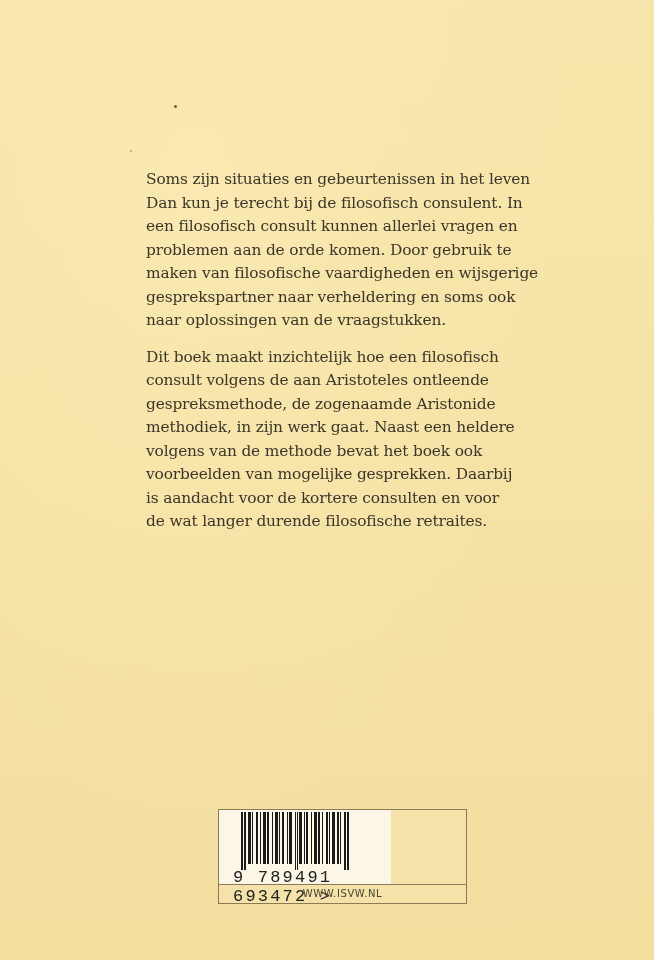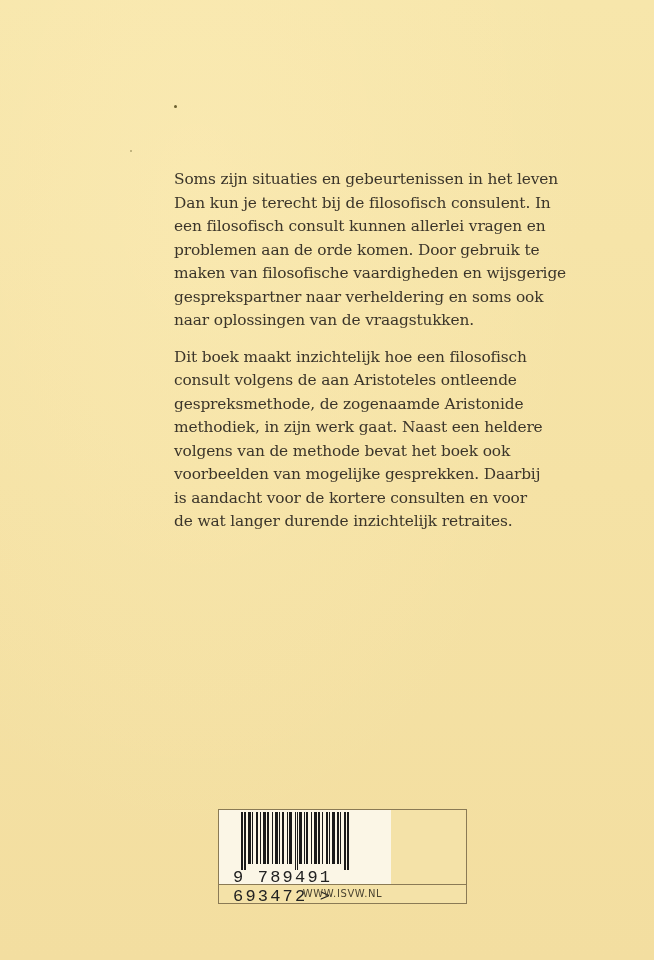--- a/index.html
+++ b/index.html
@@ -37,21 +37,20 @@
       font-size: 15.4px;
       line-height: 23.5px;
       letter-spacing: -0.15px;
     }
     .blurb p {
       margin: 0 0 13px 0;
     }
     .blurb .line {
       display: block;
       white-space: nowrap;
-      margin-left: 28px;
     }
     .barcode-box {
       position: absolute;
       left: 218px;
       top: 809px;
       width: 249px;
       height: 95px;
       border: 1.5px solid #8a7a55;
       box-sizing: border-box;
       background: #f4e2a8;
@@ -174,21 +173,21 @@
       <span class="line">naar oplossingen van de vraagstukken.</span>
     </p>
     <p>
       <span class="line">Dit boek maakt inzichtelijk hoe een filosofisch</span>
       <span class="line">consult volgens de aan Aristoteles ontleende</span>
       <span class="line">gespreksmethode, de zogenaamde Aristonide</span>
       <span class="line">methodiek, in zijn werk gaat. Naast een heldere</span>
       <span class="line">volgens van de methode bevat het boek ook</span>
       <span class="line">voorbeelden van mogelijke gesprekken. Daarbij</span>
       <span class="line">is aandacht voor de kortere consulten en voor</span>
-      <span class="line">de wat langer durende inzichtelijk retraites.</span>
+      <span class="line">de wat langer durende filosofische retraites.</span>
     </p>
   </div>
 
   <div class="barcode-box">
     <div class="barcode-panel">
       <div class="bars">
         <span class="g" style="width:2px"></span>
           <span class="s" style="width:1px"></span>
           <span class="g" style="width:2px"></span>
           <span class="s" style="width:2px"></span>

